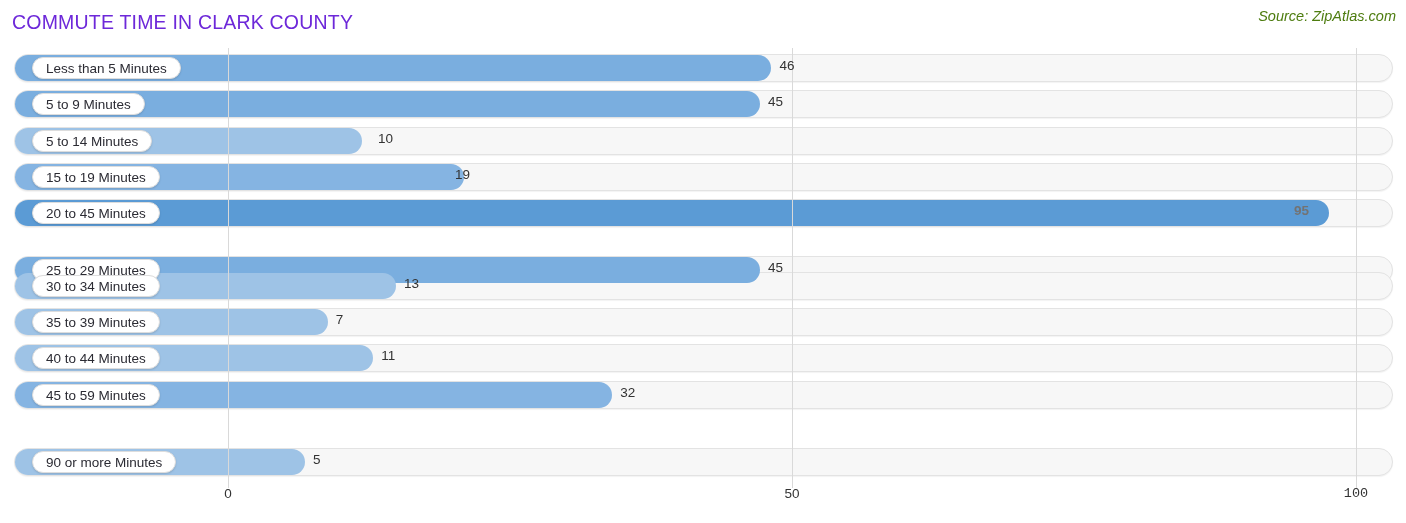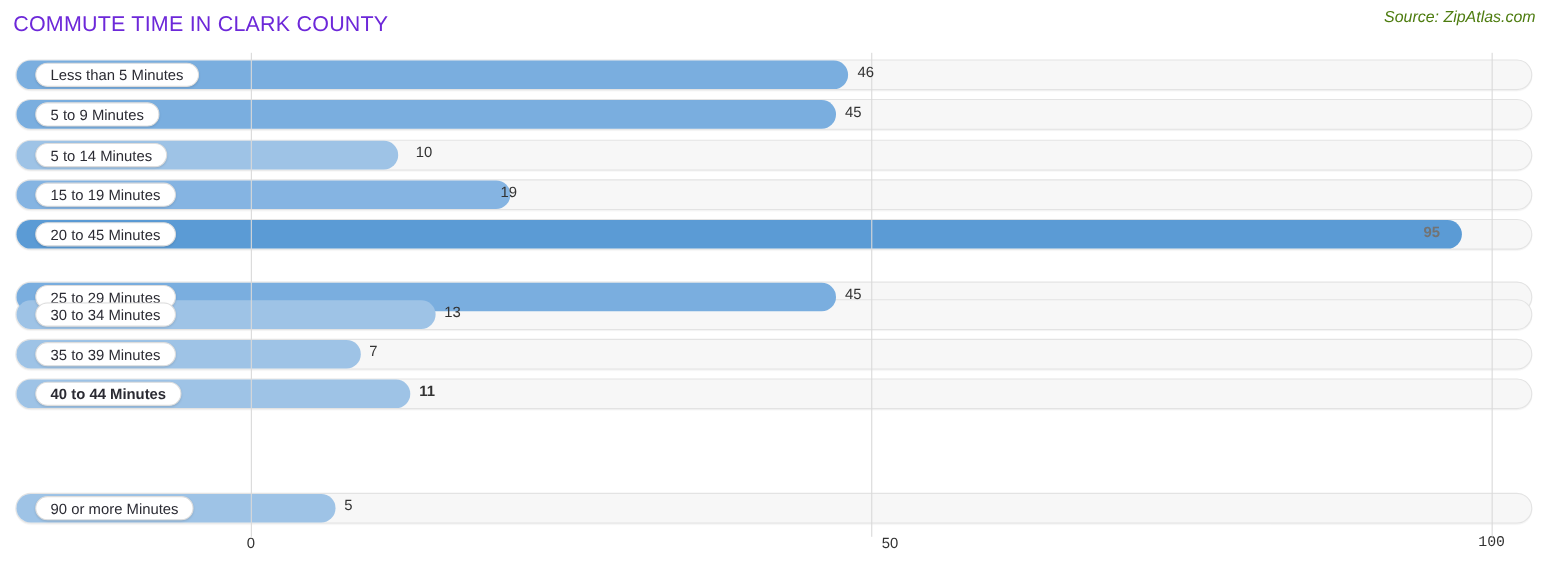--- a/index.html
+++ b/index.html
@@ -208,31 +208,37 @@
       <div class="bar" style="width: 380.94px;"></div>
       <div class="label-pill">30 to 34 Minutes</div>
       <div class="value-out" style="left: 389.94px;">13</div>
     </div>
     <div class="row" style="top: 262.1px;">
       <div class="track"></div>
       <div class="bar" style="width: 312.66px;"></div>
       <div class="label-pill">35 to 39 Minutes</div>
       <div class="value-out" style="left: 321.66px;">7</div>
     </div>
-    <div class="row" style="top: 298.4px; font-weight: bold;">
+    <div class="row" style="top: 298.4px;">
       <div class="track"></div>
       <div class="bar" style="width: 358.18px;"></div>
       <div class="label-pill">40 to 44 Minutes</div>
       <div class="value-out" style="left: 367.18px;">11</div>
     </div>
+    <div class="row" style="top: 334.7px;">
+      <div class="track"></div>
+      <div class="bar mid" style="width: 597.16px;"></div>
+      <div class="label-pill">45 to 59 Minutes</div>
+      <div class="value-out" style="left: 606.16px;">32</div>
+    </div>
     <div class="row" style="top: 402px;">
       <div class="track"></div>
       <div class="bar" style="width: 289.9px;"></div>
       <div class="label-pill">90 or more Minutes</div>
       <div class="value-out" style="left: 298.9px;">5</div>
     </div>
   </div>
 
 <div class="axis" id="axis">
     <div class="tick-label" style="left: 228px;">0</div>
-    <div class="tick-label" style="left: 809px;">50</div>
+    <div class="tick-label" style="left: 792px;">50</div>
     <div class="tick-label" style="left: 1356px; font-family: Liberation Mono, monospace;">100</div>
   </div>
 
 </body></html>

